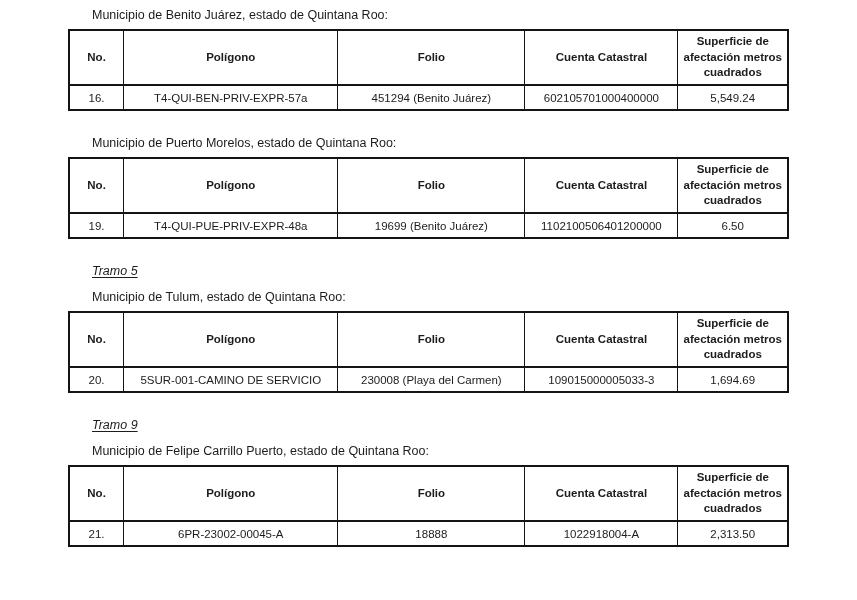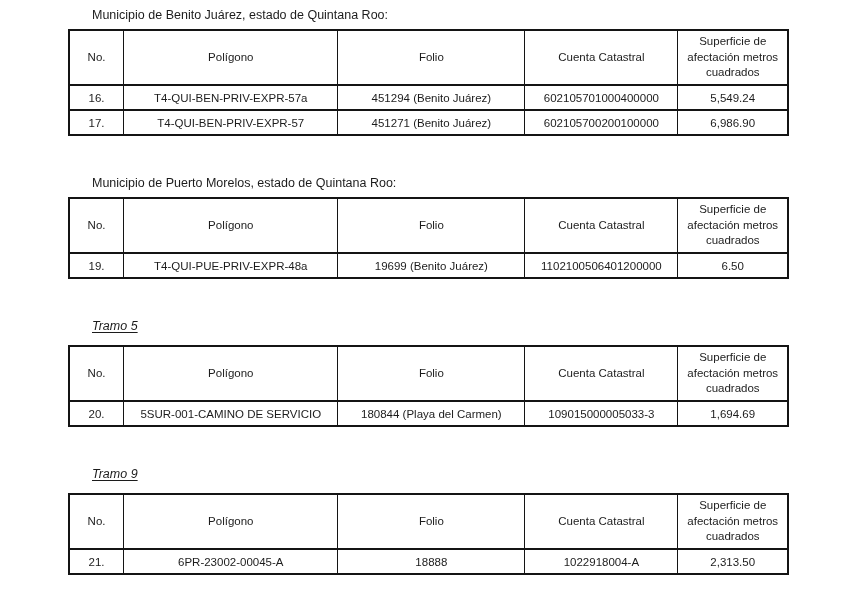--- a/index.html
+++ b/index.html
@@ -14,21 +14,21 @@
     font-family: "Liberation Sans", sans-serif;
     color: #1c1c1c;
   }
   .page {
     box-sizing: border-box;
     width: 857px;
     height: 600px;
     padding: 8px 0 0 68px;
   }
   .doc-section {
-    margin-bottom: 40px;
+    margin-bottom: 25px;
   }
   .tramo {
     margin: 0 0 12px 24px;
     font-size: 12.5px;
     text-decoration: underline;
     text-underline-offset: 2px;
     font-style: italic;
   }
   .section-title {
     margin: 0 0 7px 24px;
@@ -48,21 +48,21 @@
     border-top: 2px solid #141414;
     border-bottom: 2px solid #141414;
     text-align: center;
     vertical-align: middle;
     padding: 1px 4px;
     overflow: hidden;
     white-space: nowrap;
   }
   table.parcels th {
     height: 51px;
-    font-weight: normal;
+    font-weight: bold;
     white-space: normal;
     line-height: 1.35;
   }
   table.parcels td {
     height: 21px;
     text-align: center;
   }
   col.c-no        { width: 7.6%; }
   col.c-poligono  { width: 29.8%; }
   col.c-folio     { width: 26.0%; }
@@ -98,27 +98,20 @@
         </tr>
       </thead>
       <tbody>
         <tr>
           <td>16.</td>
           <td>T4-QUI-BEN-PRIV-EXPR-57a</td>
           <td>451294 (Benito Juárez)</td>
           <td>602105701000400000</td>
           <td>5,549.24</td>
         </tr>
-        <tr>
-          <td>17.</td>
-          <td>T4-QUI-BEN-PRIV-EXPR-57</td>
-          <td>451271 (Benito Juárez)</td>
-          <td>602105700200100000</td>
-          <td>6,986.90</td>
-        </tr>
       </tbody>
     </table>
   </section>
 
   <section class="doc-section">
     <p class="section-title">Municipio de Puerto Morelos, estado de Quintana Roo:</p>
     <table class="parcels">
       <colgroup>
         <col class="c-no">
           <col class="c-poligono">
@@ -142,20 +135,21 @@
           <td>19699 (Benito Juárez)</td>
           <td>1102100506401200000</td>
           <td>6.50</td>
         </tr>
       </tbody>
     </table>
   </section>
 
   <section class="doc-section">
     <p class="tramo">Tramo 5</p>
+    <p class="section-title">Municipio de Tulum, estado de Quintana Roo:</p>
     <table class="parcels">
       <colgroup>
         <col class="c-no">
           <col class="c-poligono">
           <col class="c-folio">
           <col class="c-cuenta">
           <col class="c-superficie">
       </colgroup>
       <thead>
         <tr>
@@ -163,30 +157,31 @@
           <th>Polígono</th>
           <th>Folio</th>
           <th>Cuenta Catastral</th>
           <th class="superficie">Superficie de afectación metros cuadrados</th>
         </tr>
       </thead>
       <tbody>
         <tr>
           <td>20.</td>
           <td>5SUR-001-CAMINO DE SERVICIO</td>
-          <td>180844 (Playa del Carmen)</td>
+          <td>230008 (Playa del Carmen)</td>
           <td>109015000005033-3</td>
           <td>1,694.69</td>
         </tr>
       </tbody>
     </table>
   </section>
 
   <section class="doc-section">
     <p class="tramo">Tramo 9</p>
+    <p class="section-title">Municipio de Felipe Carrillo Puerto, estado de Quintana Roo:</p>
     <table class="parcels">
       <colgroup>
         <col class="c-no">
           <col class="c-poligono">
           <col class="c-folio">
           <col class="c-cuenta">
           <col class="c-superficie">
       </colgroup>
       <thead>
         <tr>

